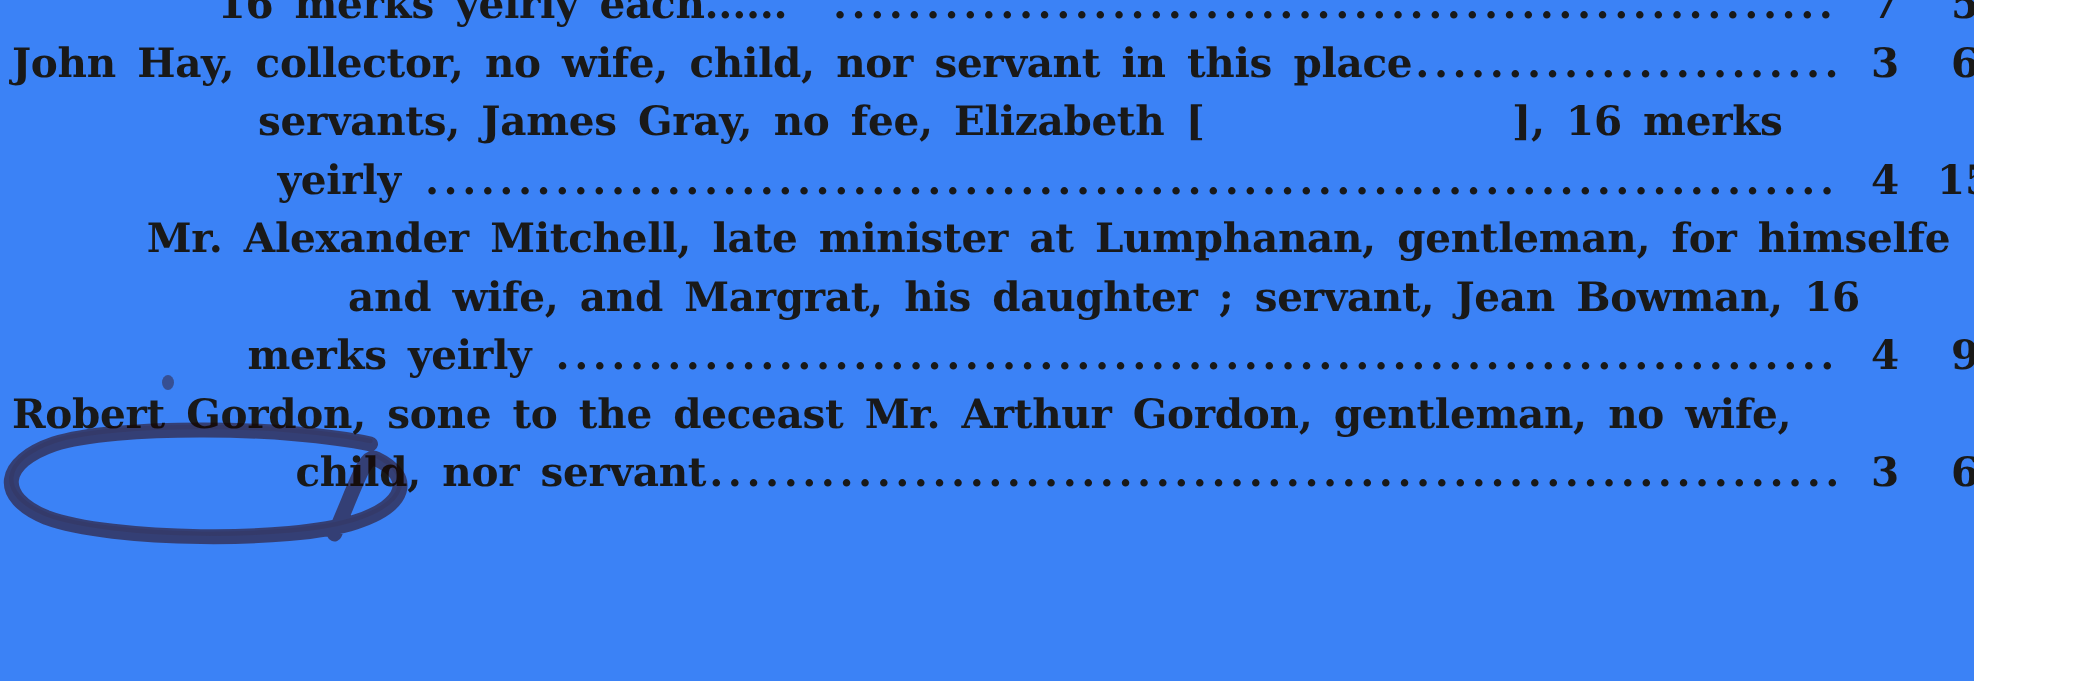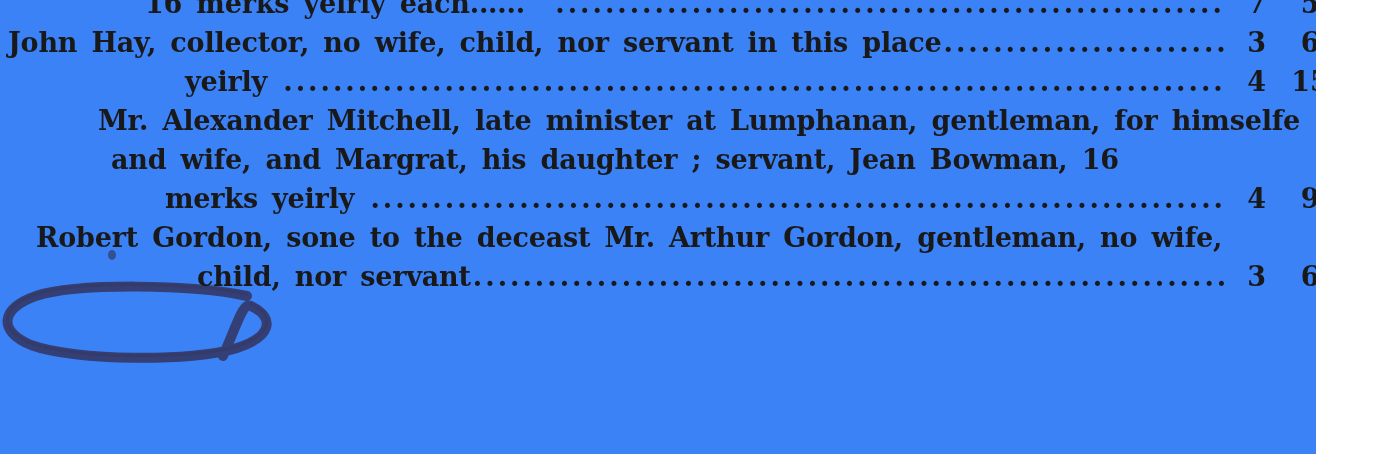--- a/index.html
+++ b/index.html
@@ -57,25 +57,26 @@
     mix-blend-mode: multiply;
   }
 </style>
 </head>
 <body>
 
 <div class="page">
   <div class="ledger" id="ledger">
       <div class="row" style="padding-left: 145px;"><span class="entry-text">16 merks yeirly each......  </span><span class="leader">......................................................................................................................................................</span><span class="amounts"><span class="amount-cell">7</span><span class="amount-cell">5</span><span class="amount-cell">8</span></span></div>
       <div class="row" style="padding-left: 8px;"><span class="entry-text">John Hay, collector, no wife, child, nor servant in this place</span><span class="leader">......................................................................................................................................................</span><span class="amounts"><span class="amount-cell">3</span><span class="amount-cell">6</span><span class="amount-cell">0</span></span></div>
+      <div class="row" style="padding-left: 172px;"><span class="entry-text">servants, James Gray, no fee, Elizabeth [</span><span class="bracket-gap" style="width: 205px;"></span><span class="entry-text">], 16 merks</span></div>
       <div class="row" style="padding-left: 185px;"><span class="entry-text">yeirly </span><span class="leader">......................................................................................................................................................</span><span class="amounts"><span class="amount-cell">4</span><span class="amount-cell">15</span><span class="amount-cell">4</span></span></div>
       <div class="row" style="padding-left: 8px; justify-content: center;"><span class="entry-text">Mr. Alexander Mitchell, late minister at Lumphanan, gentleman, for himselfe</span></div>
-      <div class="row" style="padding-left: 111px;"><span class="entry-text">and wife, and Margrat, his daughter ; servant, Jean Bowman, 16</span></div>
+      <div class="row" style="padding-left: 82px; justify-content: center;"><span class="entry-text">and wife, and Margrat, his daughter ; servant, Jean Bowman, 16</span></div>
       <div class="row" style="padding-left: 165px;"><span class="entry-text">merks yeirly </span><span class="leader">......................................................................................................................................................</span><span class="amounts"><span class="amount-cell">4</span><span class="amount-cell">9</span><span class="amount-cell">4</span></span></div>
-      <div class="row" style="padding-left: 8px; margin-left: 28px;"><span class="entry-text">Robert Gordon,</span><span class="entry-text"> sone to the deceast Mr. Arthur Gordon, gentleman, no wife,</span></div>
+      <div class="row" style="padding-left: 8px;"><span class="entry-text">Robert Gordon,</span><span class="entry-text"> sone to the deceast Mr. Arthur Gordon, gentleman, no wife,</span></div>
       <div class="row" style="padding-left: 197px;"><span class="entry-text">child, nor servant</span><span class="leader">......................................................................................................................................................</span><span class="amounts"><span class="amount-cell">3</span><span class="amount-cell">6</span><span class="amount-cell">0</span></span></div>
     </div>
 
   <svg class="annotation-layer" width="1390" height="454" viewBox="0 0 1390 454" xmlns="http://www.w3.org/2000/svg">
     <path id="circle-main" d="M 247 296 C 192 284 76 283 36 296 C 1 308 -3 331 31 345 C 74 361 194 362 237 348 C 271 337 276 318 251 306 C 243 302 238 322 223 356" fill="none" stroke-width="10" stroke-linecap="round" opacity="0.85" stroke="#db6561"></path>
     <path id="circle-rough" d="M 247 294 C 192 282 76 281 36 294 C 1 306 -3 329 31 343 C 74 359 194 360 237 346 C 271 335 276 316 251 304" fill="none" stroke-width="3" stroke-linecap="round" opacity="0.45" stroke="#db6561"></path>
     <ellipse id="ink-speck" cx="112" cy="255" rx="4" ry="5" opacity="0.65" fill="#db6561"></ellipse>
   </svg>
 </div>
 

